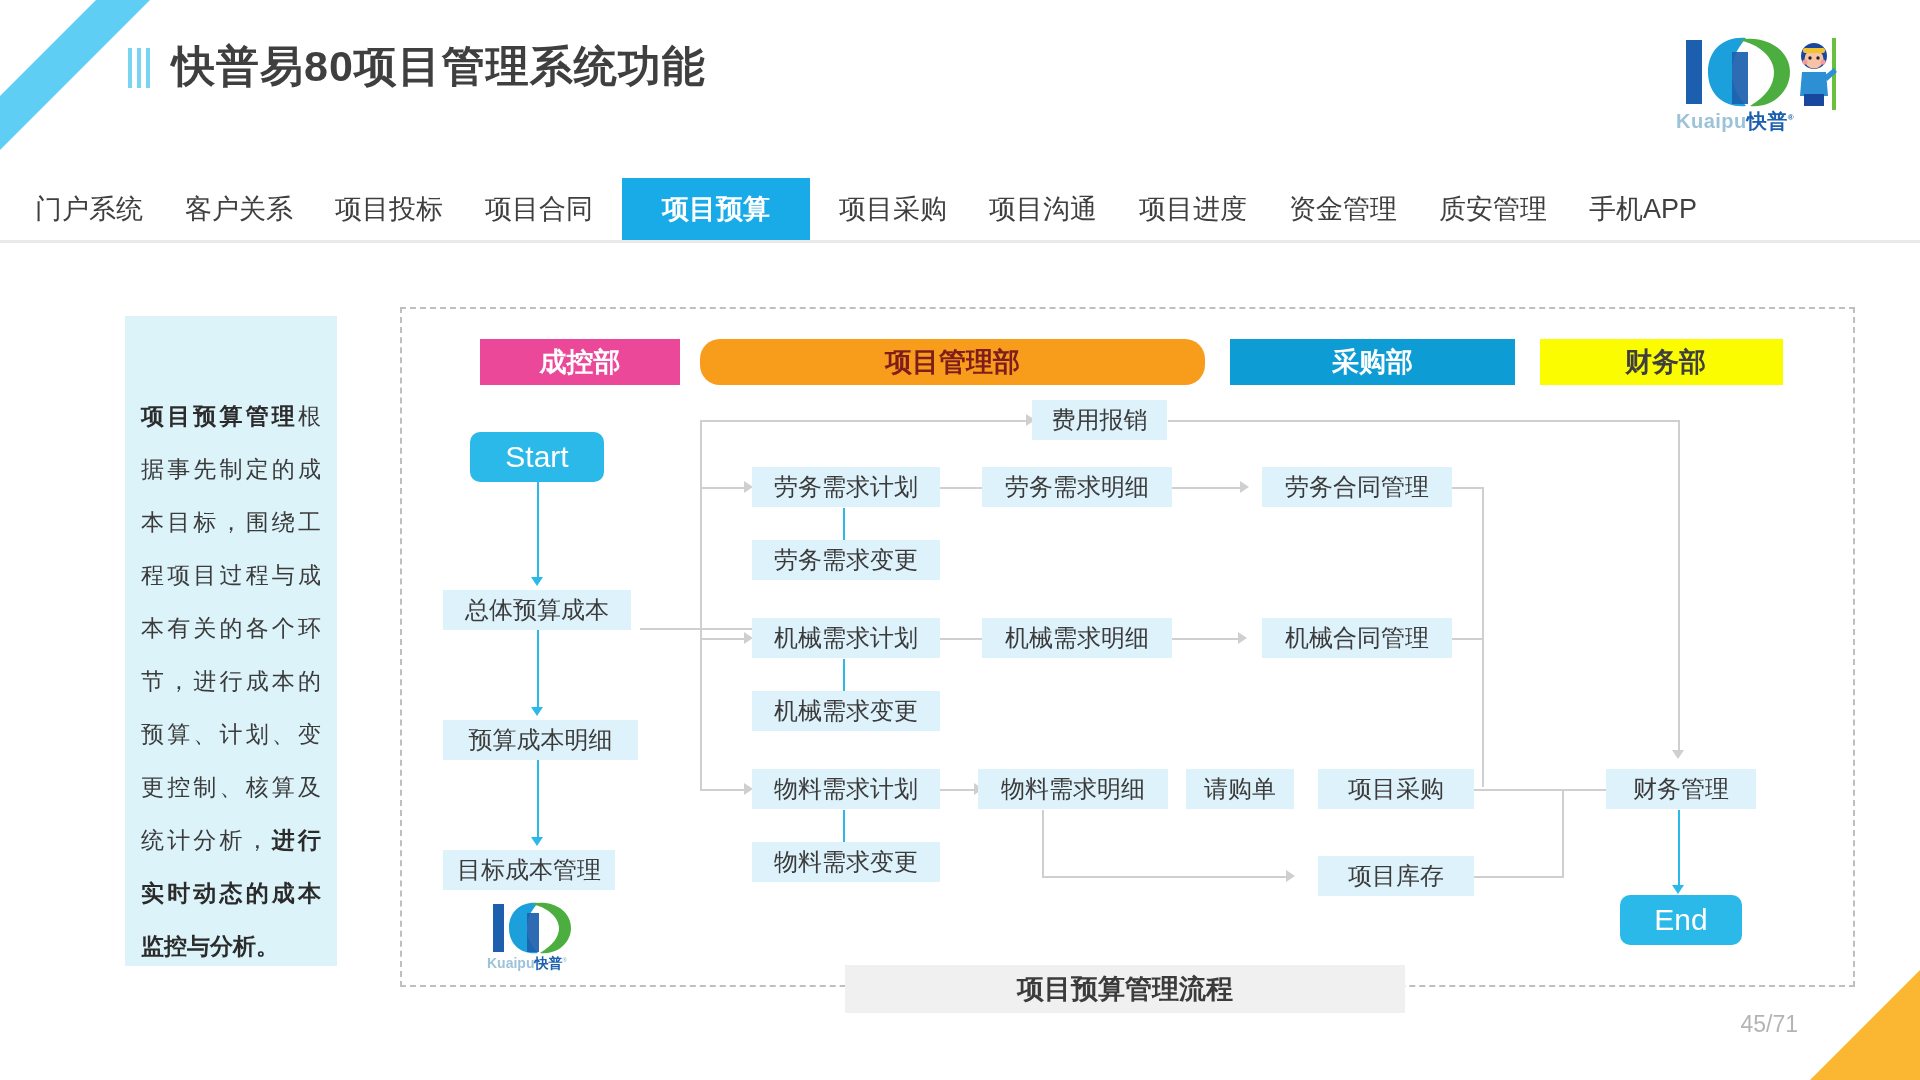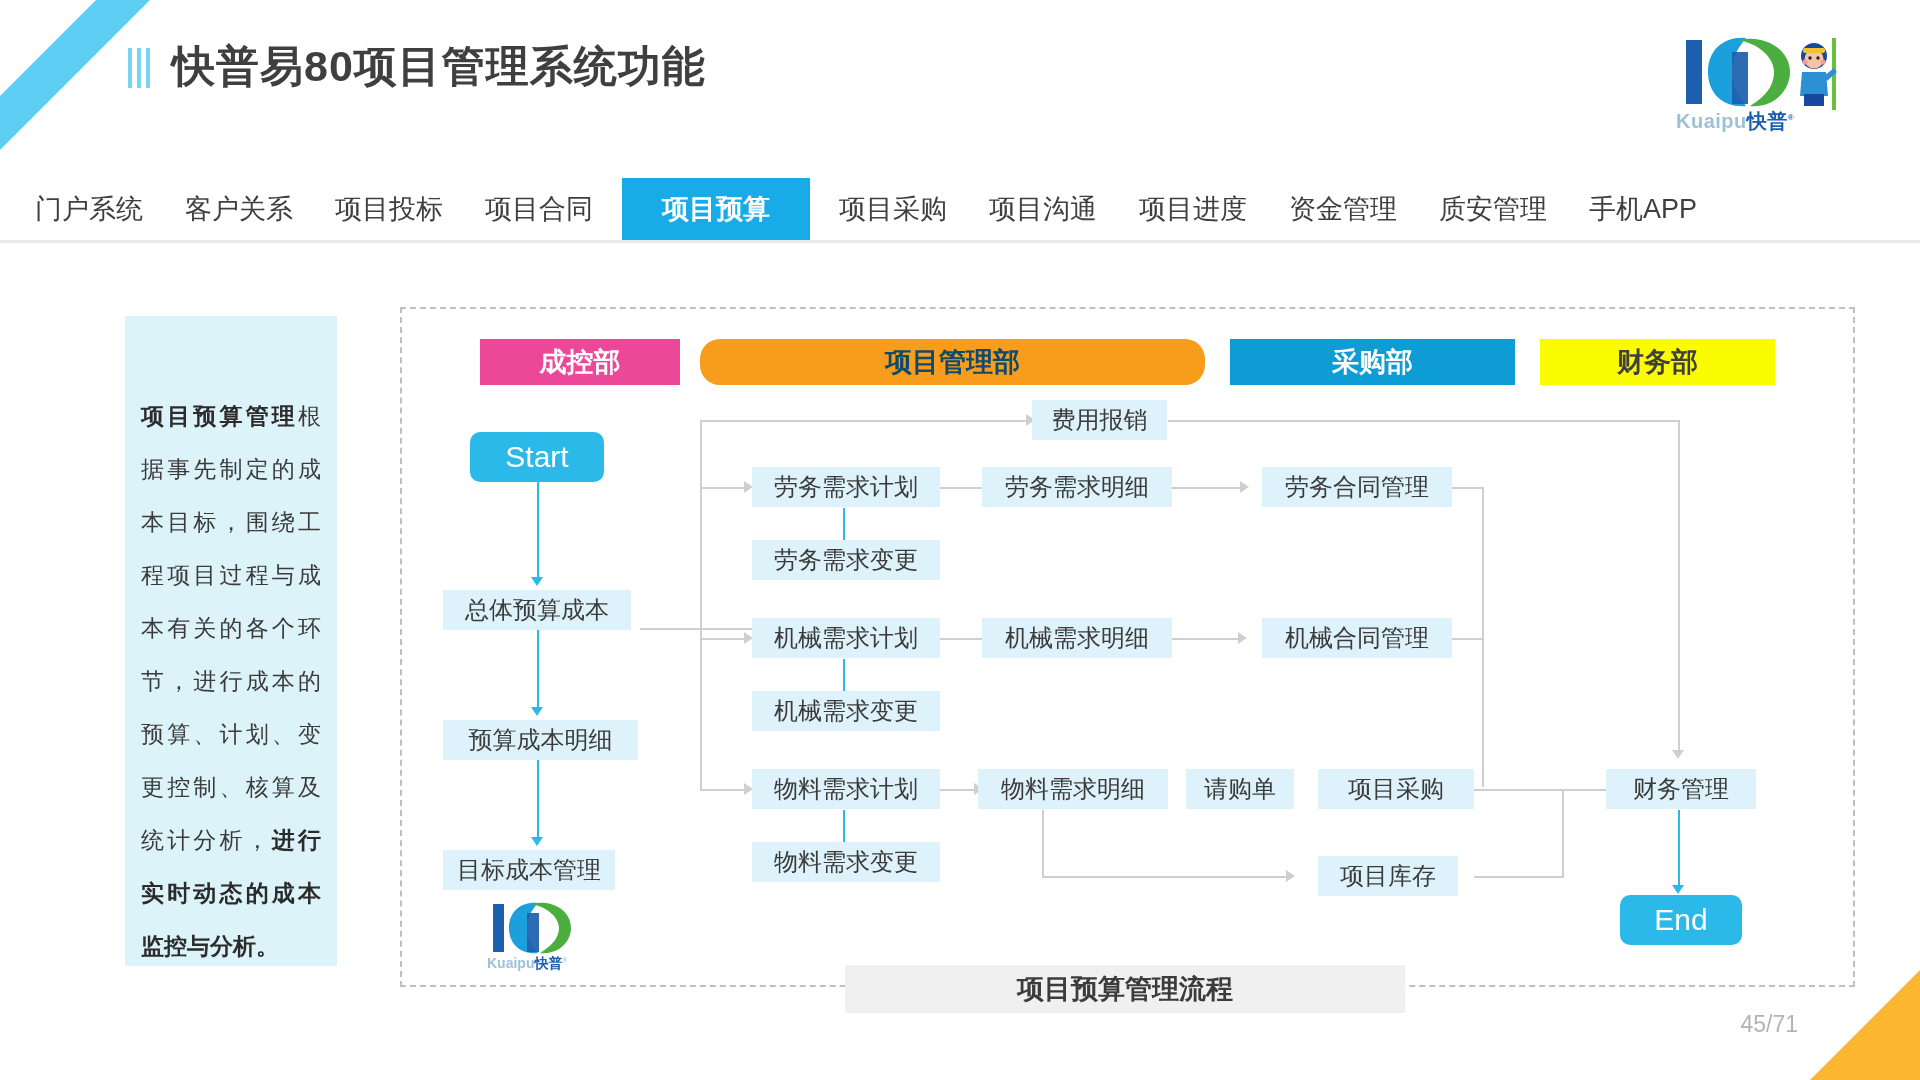--- a/index.html
+++ b/index.html
@@ -114,21 +114,21 @@
 
   
   .dept {
     position: absolute;
     height: 46px;
     display: flex; align-items: center; justify-content: center;
     font-size: 27px; font-weight: bold;
     white-space: nowrap;
   }
   .dept-green { background: #ec4899; color: #ffffff; margin-left: 40px; }
-  .dept-orange { background: #F89C1C; color: #0c4a6e; border-radius: 20px; }
+  .dept-orange { background: #F89C1C; color: #7f1d1d; border-radius: 20px; }
   .dept-blue { background: #0D9CD4; color: #ffffff; }
   .dept-yellow { background: #FCFC00; color: #3F3F3F; }
 
   
   .node {
     position: absolute;
     background: #DEF2FB;
     display: flex; align-items: center; justify-content: center;
     font-size: 24px; color: #3B3B3B;
     white-space: nowrap;
@@ -249,21 +249,21 @@
     <div class="desc-text">
       <b>项目预算管理</b><span>根据事先制定的成本目标，围绕工程项目过程与成本有关的各个环节，进行成本的预算、计划、变更控制、核算及统计分析，</span><b>进行实时动态的成本监控与分析。</b>
     </div>
   </div>
 
   <div class="flow-area"></div>
 
   <div class="dept dept-green" style="left:440px; top:339px; width:200px;">成控部</div>
   <div class="dept dept-orange" style="left:700px; top:339px; width:505px;">项目管理部</div>
   <div class="dept dept-blue" style="left:1230px; top:339px; width:285px;">采购部</div>
-  <div class="dept dept-yellow" style="left:1540px; top:339px; width:235px;">财务部</div>
+  <div class="dept dept-yellow" style="left:1540px; top:339px; width:235px;padding-left:8px;">财务部</div>
 
   <div class="vline cyan" style="left:537px; top:480px; height:100px;"></div>
   <div class="arrow-d cyan" style="left:531px; top:577px;"></div>
 
   <div class="vline cyan" style="left:537px; top:630px; height:80px;"></div>
   <div class="arrow-d cyan" style="left:531px; top:707px;"></div>
 
   <div class="vline cyan" style="left:537px; top:760px; height:80px;"></div>
   <div class="arrow-d cyan" style="left:531px; top:837px;"></div>
 
@@ -347,21 +347,21 @@
   <div class="node" style="left:752px; top:618px; width:188px;">机械需求计划</div>
   <div class="node" style="left:752px; top:691px; width:188px;">机械需求变更</div>
   <div class="node" style="left:982px; top:618px; width:190px;">机械需求明细</div>
   <div class="node" style="left:1262px; top:618px; width:190px;">机械合同管理</div>
 
   <div class="node" style="left:752px; top:769px; width:188px;">物料需求计划</div>
   <div class="node" style="left:752px; top:842px; width:188px;">物料需求变更</div>
   <div class="node" style="left:978px; top:769px; width:190px;">物料需求明细</div>
   <div class="node" style="left:1186px; top:769px; width:108px;">请购单</div>
   <div class="node" style="left:1318px; top:769px; width:156px;">项目采购</div>
-  <div class="node" style="left:1318px; top:856px; width:140px;">项目库存</div>
+  <div class="node" style="left:1318px; top:856px; width:156px;">项目库存</div>
   <div class="node" style="left:1606px; top:769px; width:150px;">财务管理</div>
   <div class="node round" style="left:1620px; top:895px; width:122px;">End</div>
 
   <svg class="flow-logo" width="110" height="60" viewBox="0 0 110 60">
     <path d="M6 6 L17 6 L17 54 L6 54 Z" fill="#1B5FAE"></path>
     <path d="M22 30 C22 12 36 3 51 5 C43 14 40 21 40 30 C40 39 43 46 51 55 C36 57 22 48 22 30 Z" fill="#1BA0DC"></path>
     <path d="M44 6 C66 1 84 13 84 30 C84 45 70 57 53 55 C66 47 72 39 72 30 C72 20 61 9 44 6 Z" fill="#4CAE3E"></path>
     <path d="M40 15 L52 15 L52 54 L40 54 Z" fill="#1B5FAE" opacity="0.92"></path>
   </svg>
   <div class="flow-logo-word">

